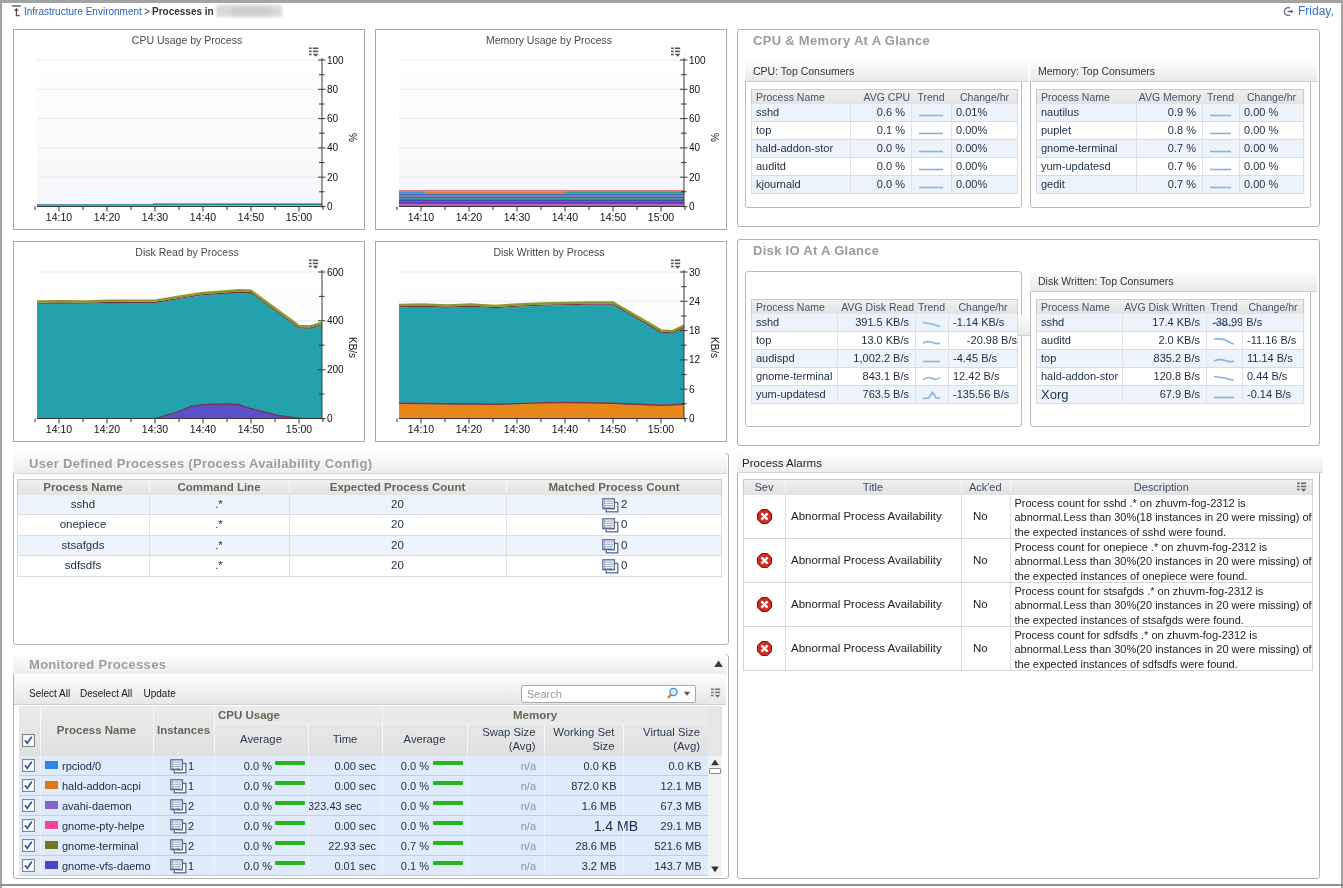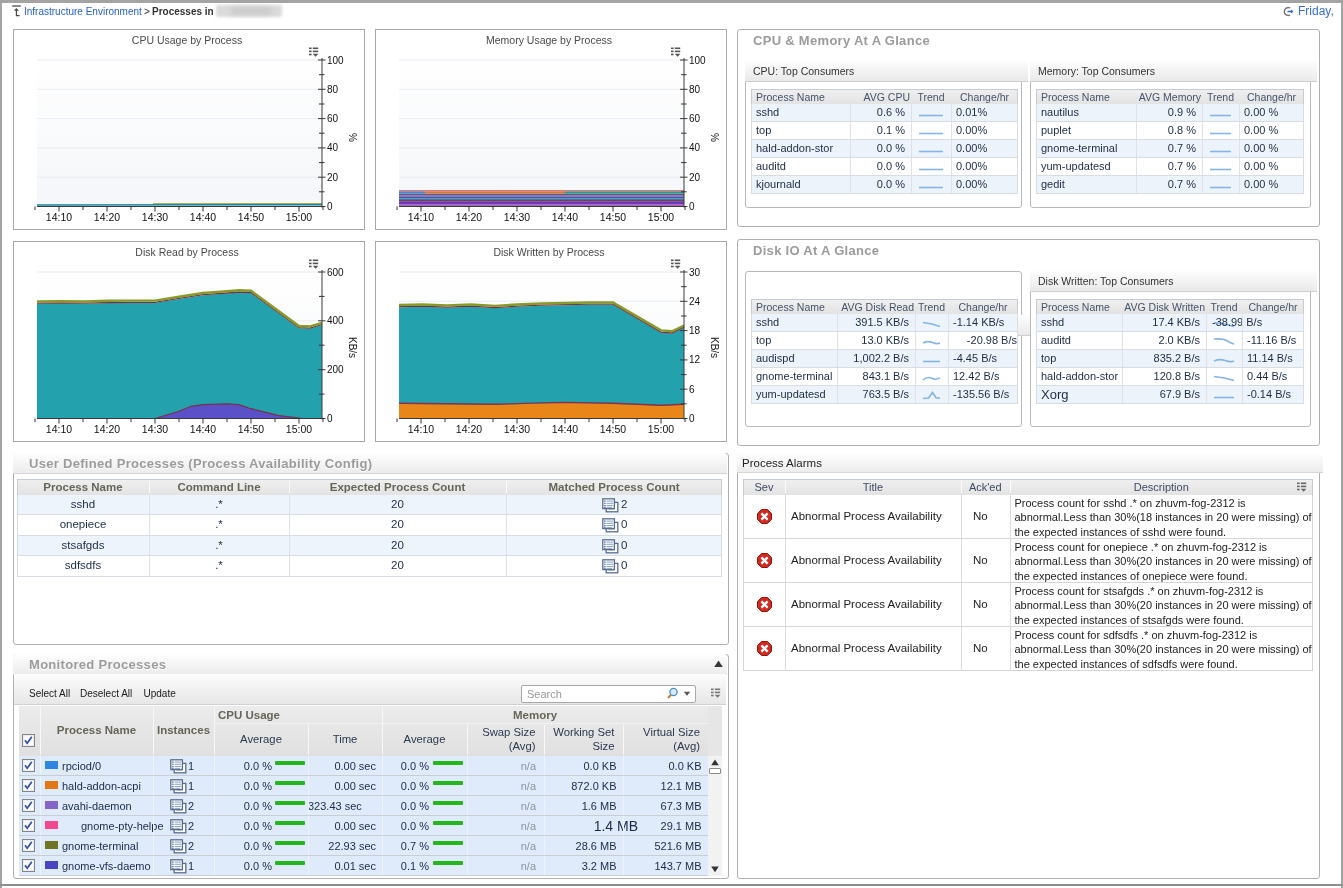--- a/index.html
+++ b/index.html
@@ -884,21 +884,21 @@
 <div style="position:absolute;left:543.5px;top:795.5px;width:1px;height:19.5px;background:#eef4fc;"></div>
 <div style="position:absolute;left:622.5px;top:795.5px;width:1px;height:19.5px;background:#eef4fc;"></div>
 <div style="position:absolute;left:19px;top:815.0px;width:689.0px;height:1px;background:#c8cdd6;"></div>
 <div style="position:absolute;left:19px;top:815.5px;width:689.0px;height:19.5px;background:#dfeafa;"></div>
 <svg style="position:absolute;left:21.5px;top:818.5px;width:13px;height:13px;" viewBox="0 0 13 13">
 <rect x="0.5" y="0.5" width="12" height="12" fill="#fdfdfd" stroke="#858585"></rect>
 <rect x="1.5" y="1.5" width="10" height="10" fill="none" stroke="#e8eef5"></rect>
 <path d="M3 6.2 L5.2 9.2 L9.8 2.8" fill="none" stroke="#39549e" stroke-width="1.8"></path>
 </svg>
 <div style="position:absolute;left:44.5px;top:820.5px;width:13.5px;height:8.5px;background:#f5478f;"></div>
-<div class="cell" style="position:absolute;left:62px;top:815.5px;width:92px;height:20px;font-size:11px;color:#1a2a4a;line-height:20px;margin-left:19px;">gnome-pty-helpe</div>
+<div class="cell" style="position:absolute;left:62px;top:815.5px;width:92px;height:20px;font-size:11px;color:#1a2a4a;line-height:20px;">gnome-pty-helpe</div>
 <svg style="position:absolute;left:170px;top:818.5px;width:17px;height:15px;" viewBox="0 0 17 15">
 <rect x="4.2" y="4.4" width="11.6" height="9.4" fill="#fff" stroke="#5b6c8e" stroke-width="1.3"></rect>
 <path d="M6.5 11.5 L12.5 11.2" stroke="#b8c4d4" stroke-width="1"></path>
 <rect x="0.8" y="0.8" width="11.6" height="9.8" fill="#fdfeff" stroke="#5b6c8e" stroke-width="1.3"></rect>
 <g fill="#4a6a9e">
 <circle cx="2.9" cy="3.1" r="0.8"></circle>
       <circle cx="2.9" cy="5.3" r="0.8"></circle>
       <circle cx="2.9" cy="7.5" r="0.8"></circle>
       <circle cx="2.9" cy="9.4" r="0.8"></circle>
 </g>

